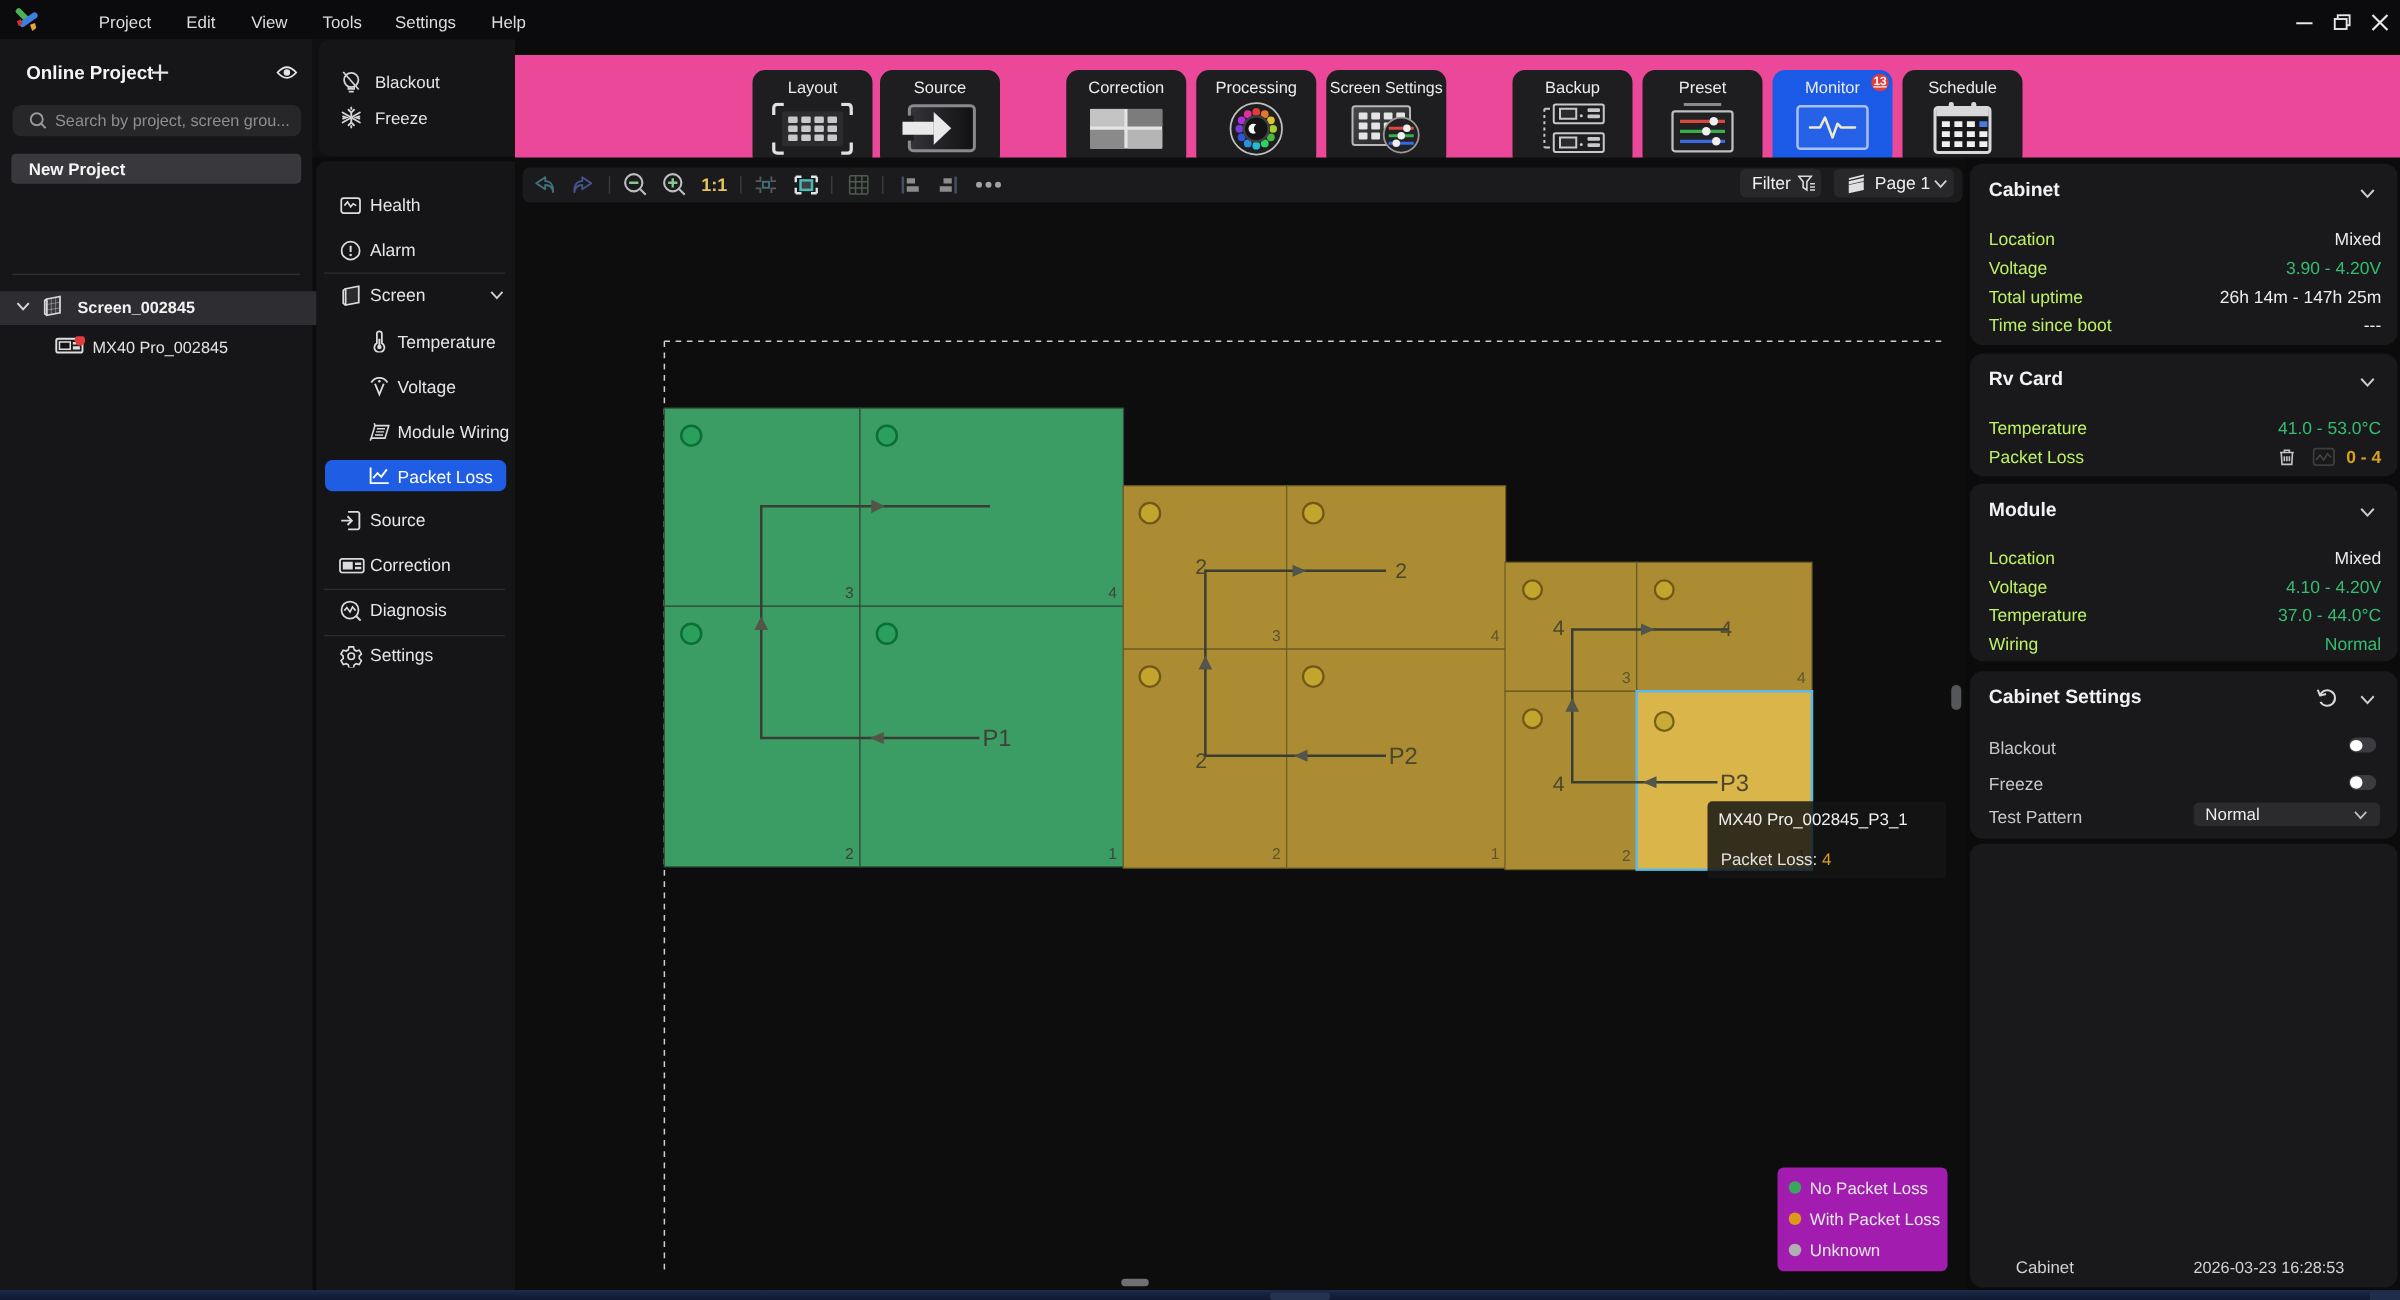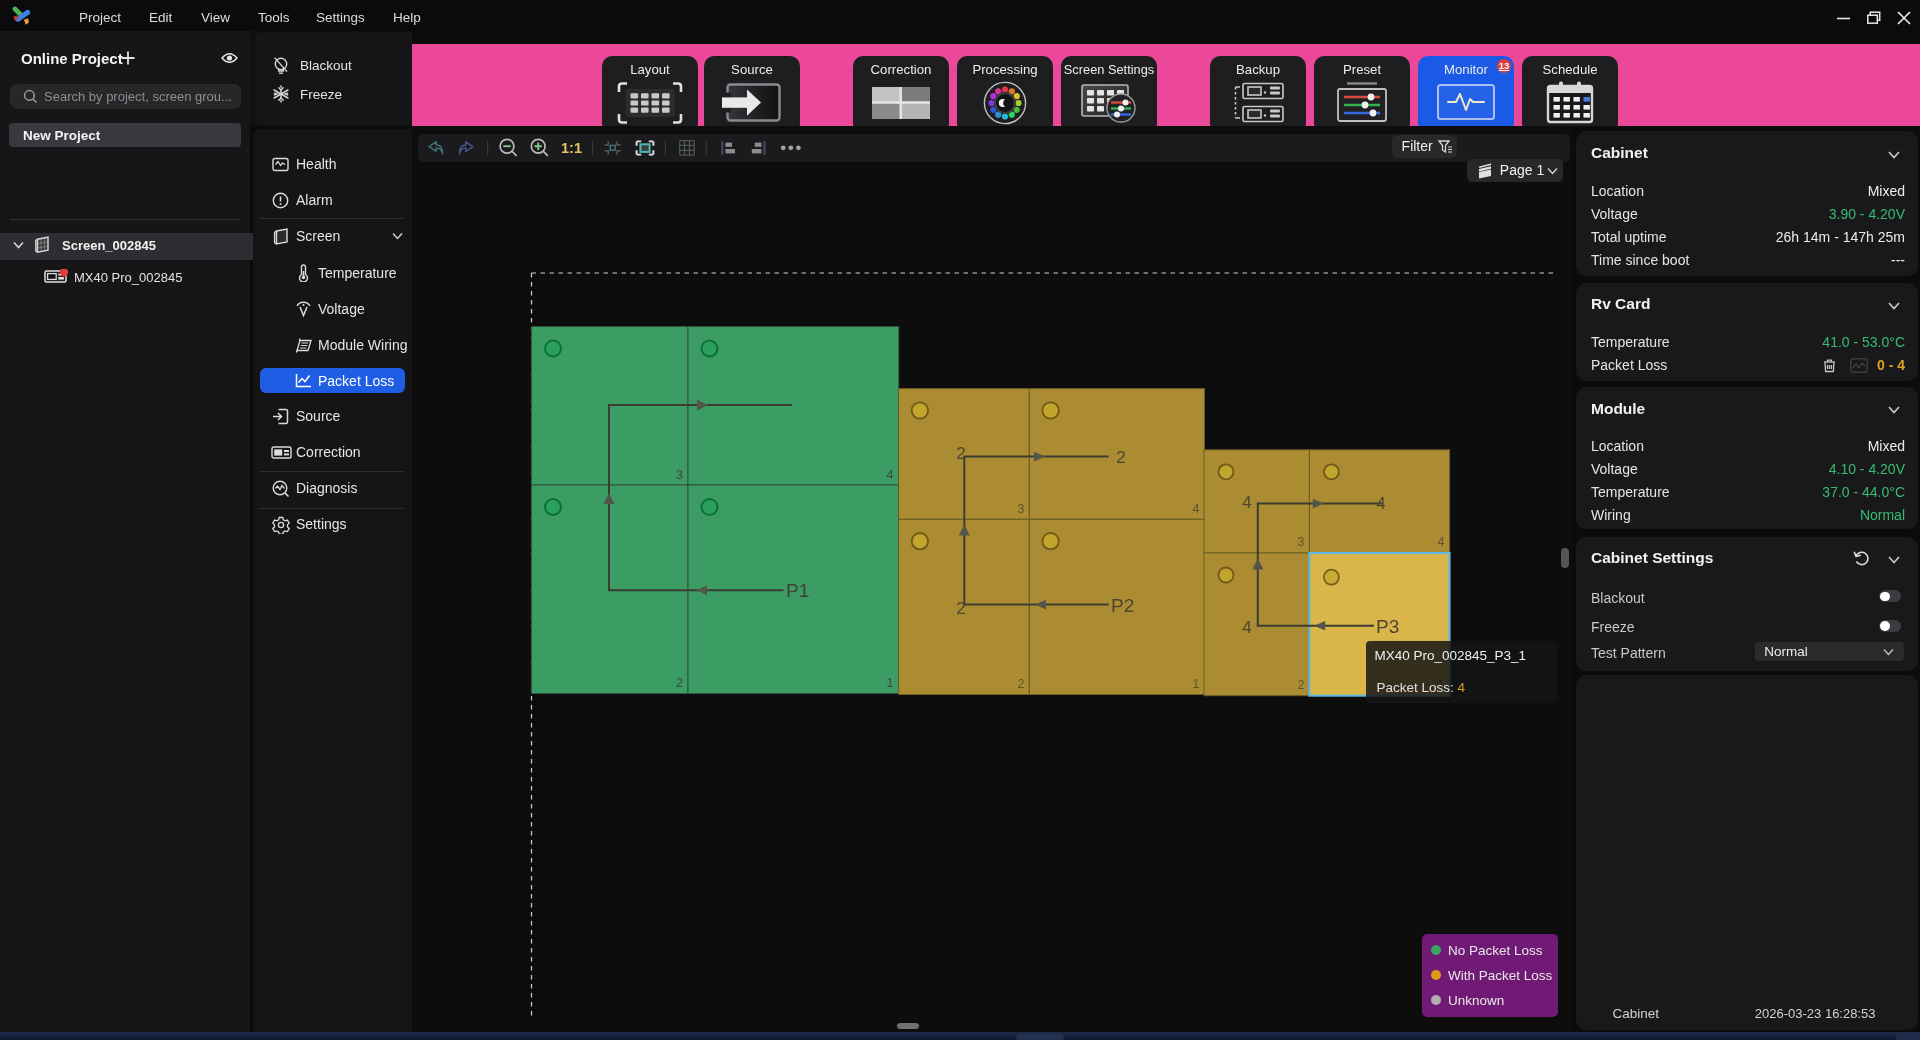--- a/index.html
+++ b/index.html
@@ -13,21 +13,21 @@
 .rbtn .lbl{position:absolute;top:6px;width:100%;text-align:center;color:#ececec;font-size:13.2px;white-space:nowrap;}
 .rbtn .ic{position:absolute;left:0;top:22px;width:100%;height:50px;display:flex;align-items:center;justify-content:center;}
 #col1{left:0;top:31px;width:250px;height:1001px;background:#161618;}
 #col2a{left:255px;top:32px;width:157px;height:93px;background:#151517;border-radius:8px 0 0 8px;}
 #col2b{left:253px;top:129px;width:159px;height:903px;background:#151517;border-radius:8px 0 0 0;}
 .navtxt{position:absolute;color:#e6e6e6;font-size:14px;line-height:18px;white-space:nowrap;}
 #canvas{left:412px;top:126px;width:1164px;height:906px;background:#0d0d0e;}
 #rightcol{left:1572px;top:126px;width:348px;height:906px;background:#0b0b0c;}
 .card{position:absolute;left:4px;width:342px;background:#19191b;border-radius:10px;}
 .cardtitle{position:absolute;left:15px;color:#f2f2f2;font-size:15.5px;font-weight:bold;}
-.rowlbl{position:absolute;left:15px;color:#e5e5e5;font-size:14px;}
+.rowlbl{position:absolute;left:15px;color:#bef264;font-size:14px;}
 .rowval{position:absolute;right:13px;color:#ececec;font-size:14px;text-align:right;}
 .green{color:#35bd72;}
 .yellow{color:#d9a21e;}
 .chev{position:absolute;width:12px;height:12px;}
 #taskbar{left:0;top:1032px;width:1920px;height:8px;background:linear-gradient(180deg,#1d2c4e 0%,#142038 55%,#0f1830 100%);}
 </style>
 </head>
 <body>
 <div id="app">
 <div id="ribbon" class="abs">
@@ -419,21 +419,21 @@
           <circle cx="386.4" cy="9.8" r="2.4"></circle>
         </g>
 </svg>
 <div class="abs" style="left:979.6px;top:8.9px;width:65.7px;height:23.3px;background:#28282b;border-radius:5px;">
 <div class="abs" style="left:10px;top:3.5px;color:#f0f0f0;font-size:14px;">Filter</div>
 <svg class="abs" style="left:46px;top:5px" width="15" height="14" viewBox="0 0 15 14">
           <path d="M1 1 H11 L7.5 5.5 V12 L4.5 10 V5.5 Z" fill="none" stroke="#d8d8d8" stroke-width="1.3"></path>
           <path d="M10 7 h4 M10 9.5 h4 M10 12 h4" stroke="#d8d8d8" stroke-width="1.2"></path>
         </svg>
 </div>
-<div class="abs" style="left:1054.8px;top:8.9px;width:95.8px;height:23.3px;background:#28282b;border-radius:5px;margin-top:24px;">
+<div class="abs" style="left:1054.8px;top:8.9px;width:95.8px;height:23.3px;background:#28282b;border-radius:5px;">
 <svg class="abs" style="left:9px;top:3px" width="18" height="17" viewBox="0 0 18 17">
           <path d="M3 4.5 L15 1.5 L15.3 3 L3.3 6 Z" fill="#e0e0e0"></path>
           <path d="M3 7 L15 4.2 V6.8 L3 9.6 Z" fill="#e0e0e0"></path>
           <path d="M3 10 L15 7.4 V14 L3 16.6 Z" fill="#e0e0e0"></path>
         </svg>
 <div class="abs" style="left:33px;top:3.5px;color:#f0f0f0;font-size:14px;">Page 1</div>
 <svg class="abs" style="left:80px;top:8px" width="11" height="8" viewBox="0 0 11 8">
           <path d="M1 1.5 L5.5 6.5 L10 1.5" fill="none" stroke="#d0d0d0" stroke-width="1.5"></path>
         </svg>
 </div>
@@ -516,21 +516,21 @@
 </g>
 <g font-family="Liberation Sans" font-size="17" fill="#4c462e" text-anchor="middle">
 <text x="549" y="333">2</text>
           <text x="709" y="336.5">2</text>
           <text x="549" y="488">2</text>
 <text x="835" y="382">4</text>
           <text x="969" y="383">4</text>
           <text x="835" y="507">4</text>
 </g>
 </svg>
-<div class="abs" style="left:1009.9px;top:808.4px;width:136px;height:83px;background:#701a75;border-radius:5px;">
+<div class="abs" style="left:1009.9px;top:808.4px;width:136px;height:83px;background:#a21caf;border-radius:5px;">
 <div class="abs" style="left:9px;top:11px;width:10px;height:10px;border-radius:5px;background:#3aa55f;"></div>
 <div class="abs" style="left:26px;top:9px;color:#e8e8e8;font-size:13.5px;">No Packet Loss</div>
 <div class="abs" style="left:9px;top:36px;width:10px;height:10px;border-radius:5px;background:#dc9a16;"></div>
 <div class="abs" style="left:26px;top:34px;color:#e8e8e8;font-size:13.5px;">With Packet Loss</div>
 <div class="abs" style="left:9px;top:61px;width:10px;height:10px;border-radius:5px;background:#b0b0b3;"></div>
 <div class="abs" style="left:26px;top:59px;color:#e8e8e8;font-size:13.5px;">Unknown</div>
 </div>
 <div class="abs" style="left:953.5px;top:514.9px;width:179px;height:62px;background:rgba(20,20,20,0.84);border-radius:4px;padding-left:12px;">
 <div class="abs" style="left:9px;top:7.5px;color:#f0f0f0;font-size:13.5px;">MX40 Pro_002845_P3_1</div>
 <div class="abs" style="left:11px;top:39px;color:#e2e2e2;font-size:13.5px;">Packet Loss: <span style="color:#d9a21e">4</span></div>

